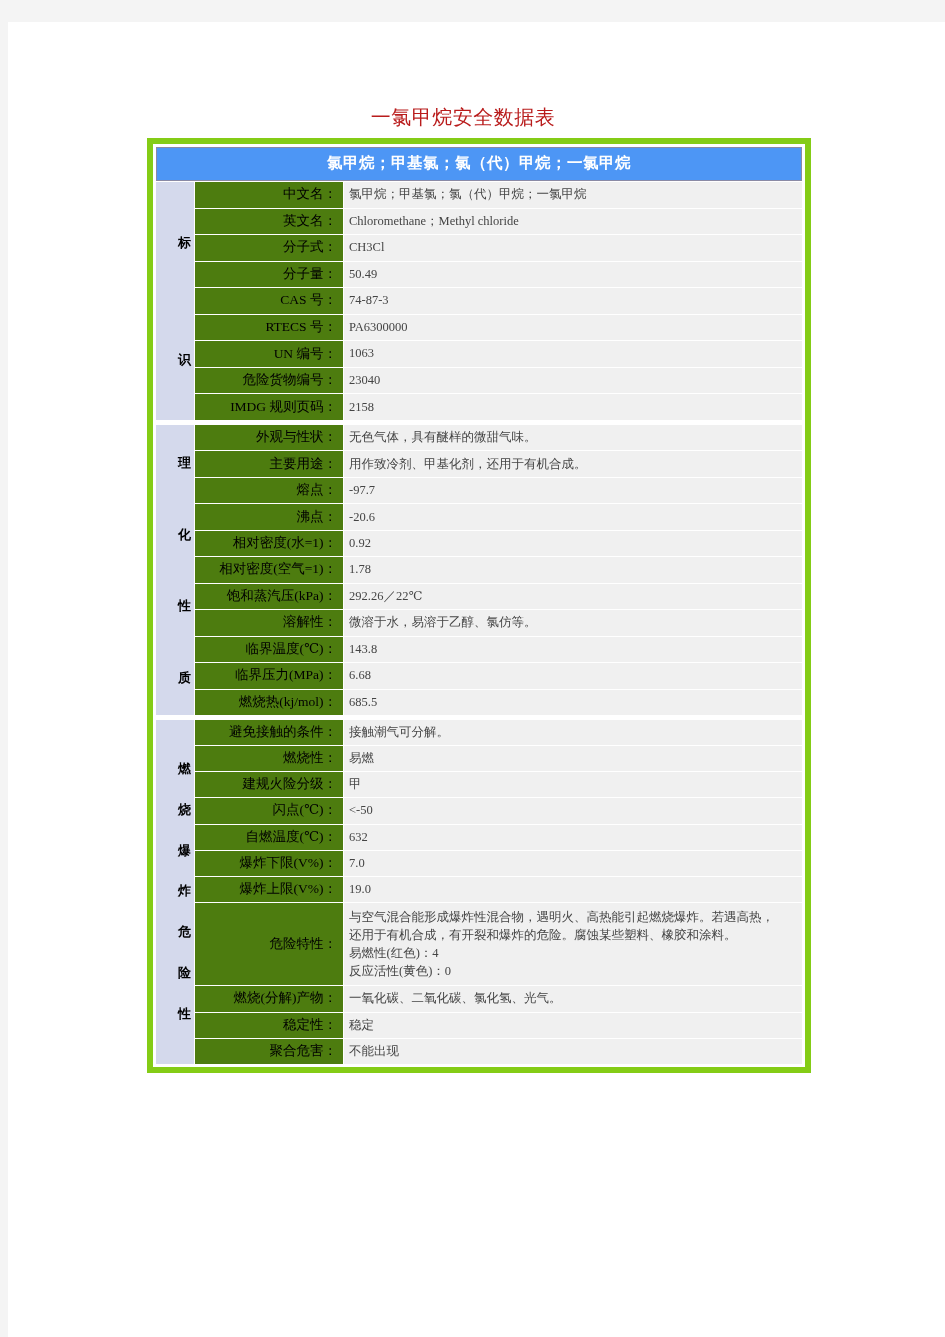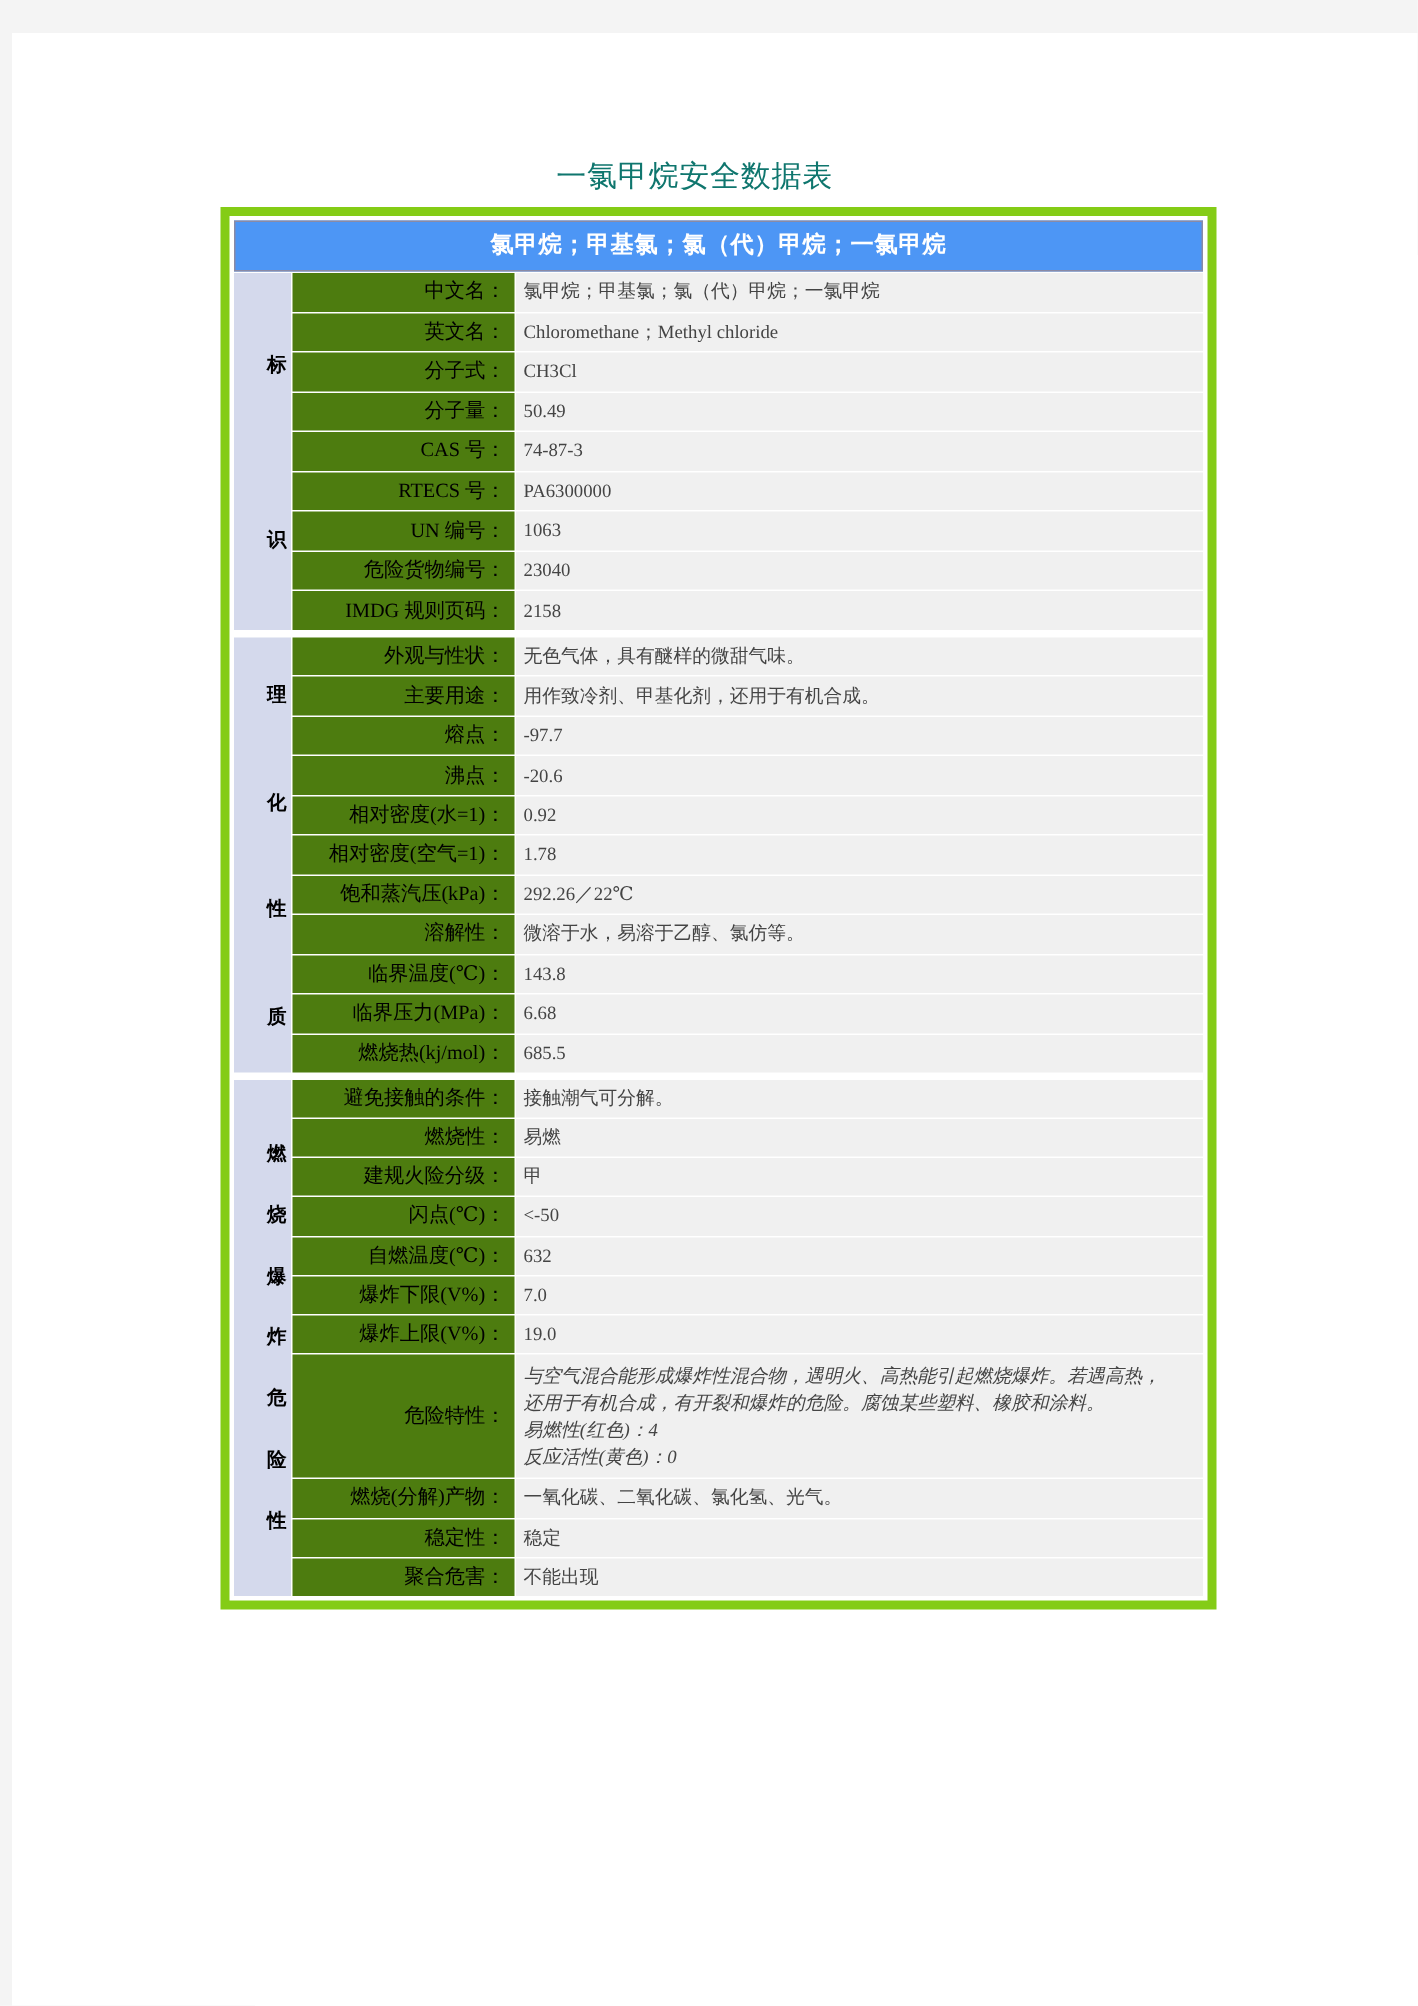--- a/index.html
+++ b/index.html
@@ -22,21 +22,21 @@
     background: #ffffff;
   }
   .doc-title {
     position: absolute;
     left: 0;
     top: 82px;
     width: 910px;
     text-align: center;
     font-family: "Liberation Serif", "DejaVu Serif", serif;
     font-size: 20px;
-    color: #0f766e;
+    color: #b91c1c;
     letter-spacing: 0.5px;
   }
   .table-wrap {
     position: absolute;
     left: 139px;
     top: 116px;
     width: 664px;
     border: 6px solid #84cc16;
     padding: 2px;
     background: #ffffff;
@@ -103,21 +103,21 @@
     padding-bottom: 5px;
   }
   .spacer-row td {
     height: 3px;
     background: #ffffff;
     padding: 0;
     border: none;
     font-size: 0;
     line-height: 0;
   }
-  .val-cell .line { display: block; font-style: italic; }
+  .val-cell .line { display: block; }
 </style>
 </head>
 <body>
 
 <div class="page">
 
   <div class="doc-title">一氯甲烷安全数据表</div>
 
   <div class="table-wrap">
     <table class="tbl">

